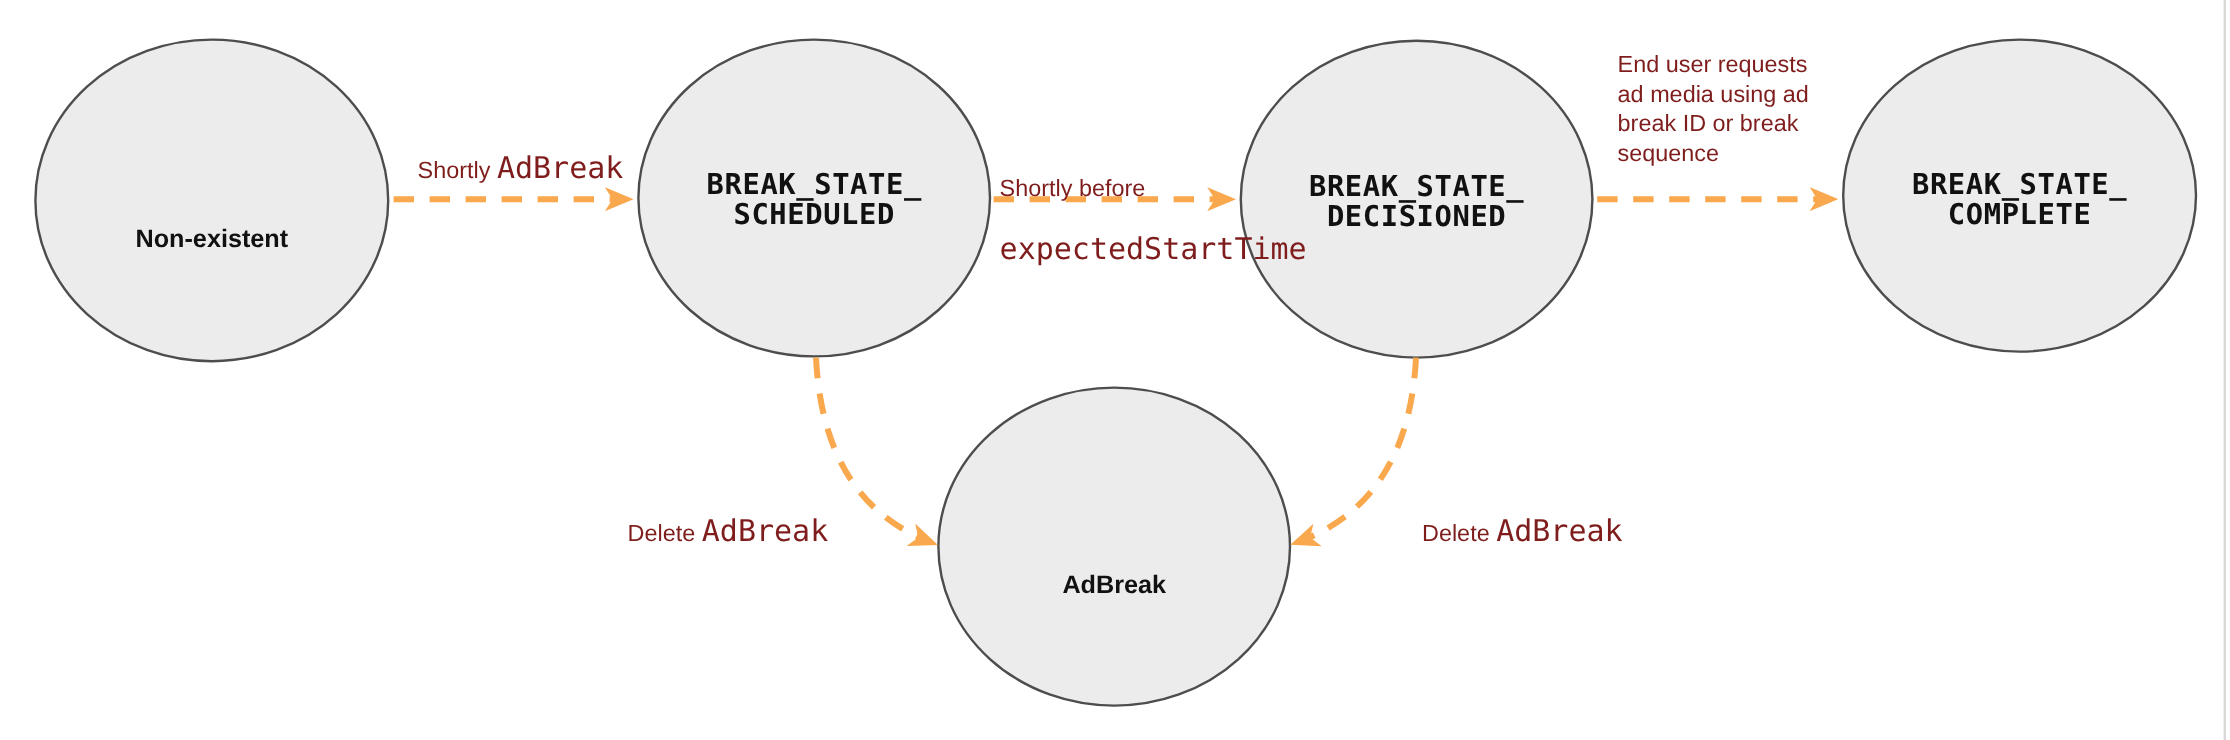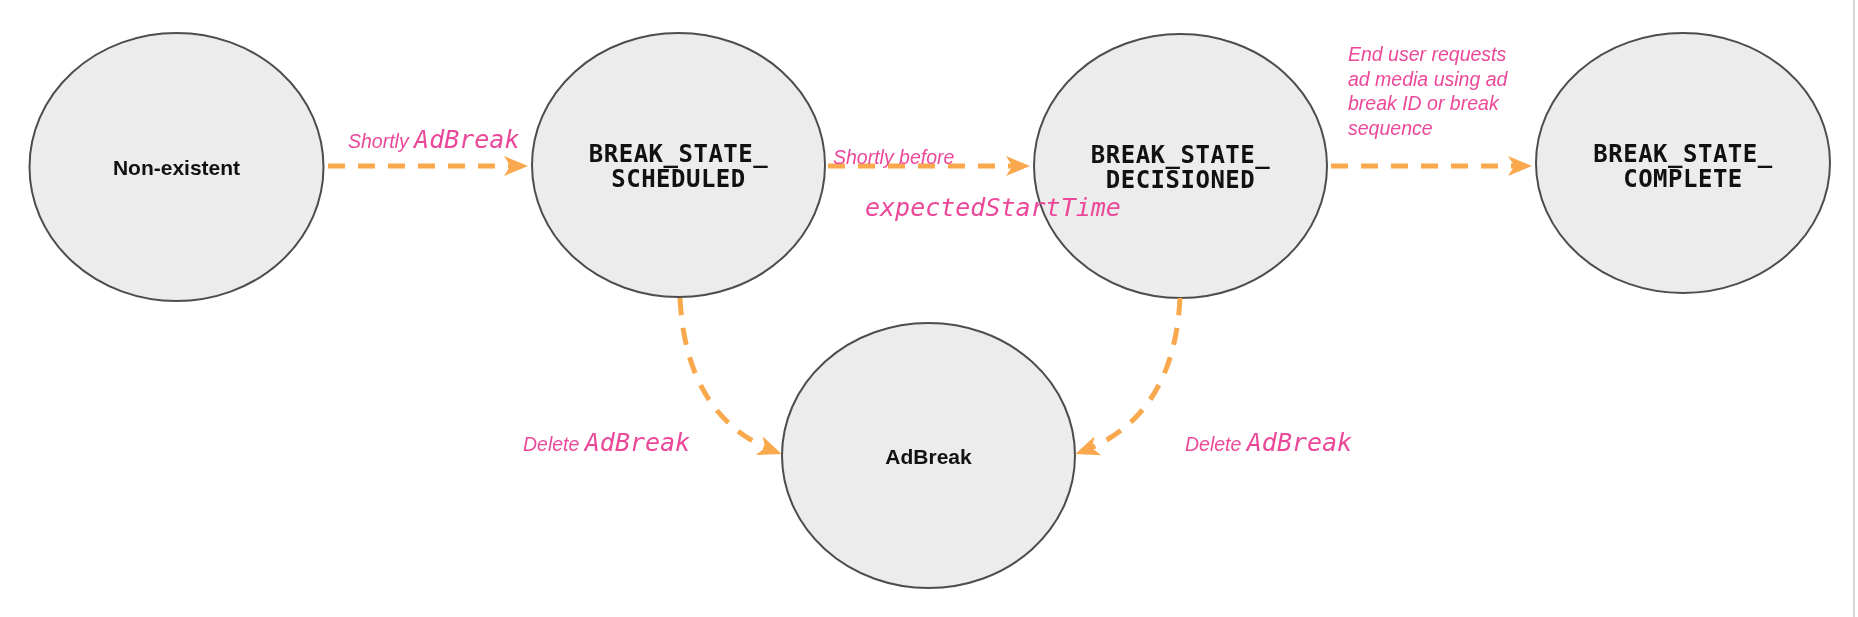--- a/index.html
+++ b/index.html
@@ -13,29 +13,28 @@
   }
   .diagram-svg{position:absolute;left:0;top:0;}
   .node-label{
     position:absolute;
     transform:translate(-50%,-50%);
     text-align:center;
     font-weight:700;
     color:#111111;
     white-space:pre-line;
   }
-  .sans-node{font-size:21px;line-height:25px;font-family:"Liberation Sans",sans-serif;}
+  .sans-node{font-size:21px;line-height:25px;font-family:"Liberation Sans",sans-serif;margin-top:32px;}
   .mono-node{font-size:24px;line-height:25px;letter-spacing:.5px;font-family:"DejaVu Sans Mono",monospace;}
   .edge-label{
     position:absolute;
     font-size:19.5px;
     line-height:25px;
-    color:#ec4899;
+    color:#7f1d1d;
     white-space:pre-line;
-    font-style:italic;
   }
   .code{font-family:"DejaVu Sans Mono",monospace;font-size:25px;}
   .right-border{
     position:absolute;top:0;right:3px;width:2px;height:617px;background:#d8d8d8;
   }
 </style>
 </head>
 <body>
 
 <div class="canvas">
@@ -68,21 +67,21 @@
   <div class="node-label mono-node" style="left:1683px;top:167px;">BREAK_STATE_
 COMPLETE</div>
   <div class="node-label sans-node" style="left:928.5px;top:456px;">AdBreak</div>
 
   <div class="edge-label" style="left:348px;top:102px;">
     <span>Shortly </span><span class="code">AdBreak</span>
   </div>
 
   <div class="edge-label" style="left:833px;top:88px;">
     <span style="display:block;margin-top:32px;">Shortly before</span>
-    <span class="code" style="display:block;margin-left:32px;">expectedStartTime</span>
+    <span class="code" style="display:block;">expectedStartTime</span>
   </div>
 
   <div class="edge-label" style="left:1348px;top:42px;line-height:24.5px;">End user requests
 ad media using ad
 break ID or break
 sequence</div>
 
   <div class="edge-label" style="left:523px;top:405px;">
     <span>Delete </span><span class="code">AdBreak</span>
   </div>

